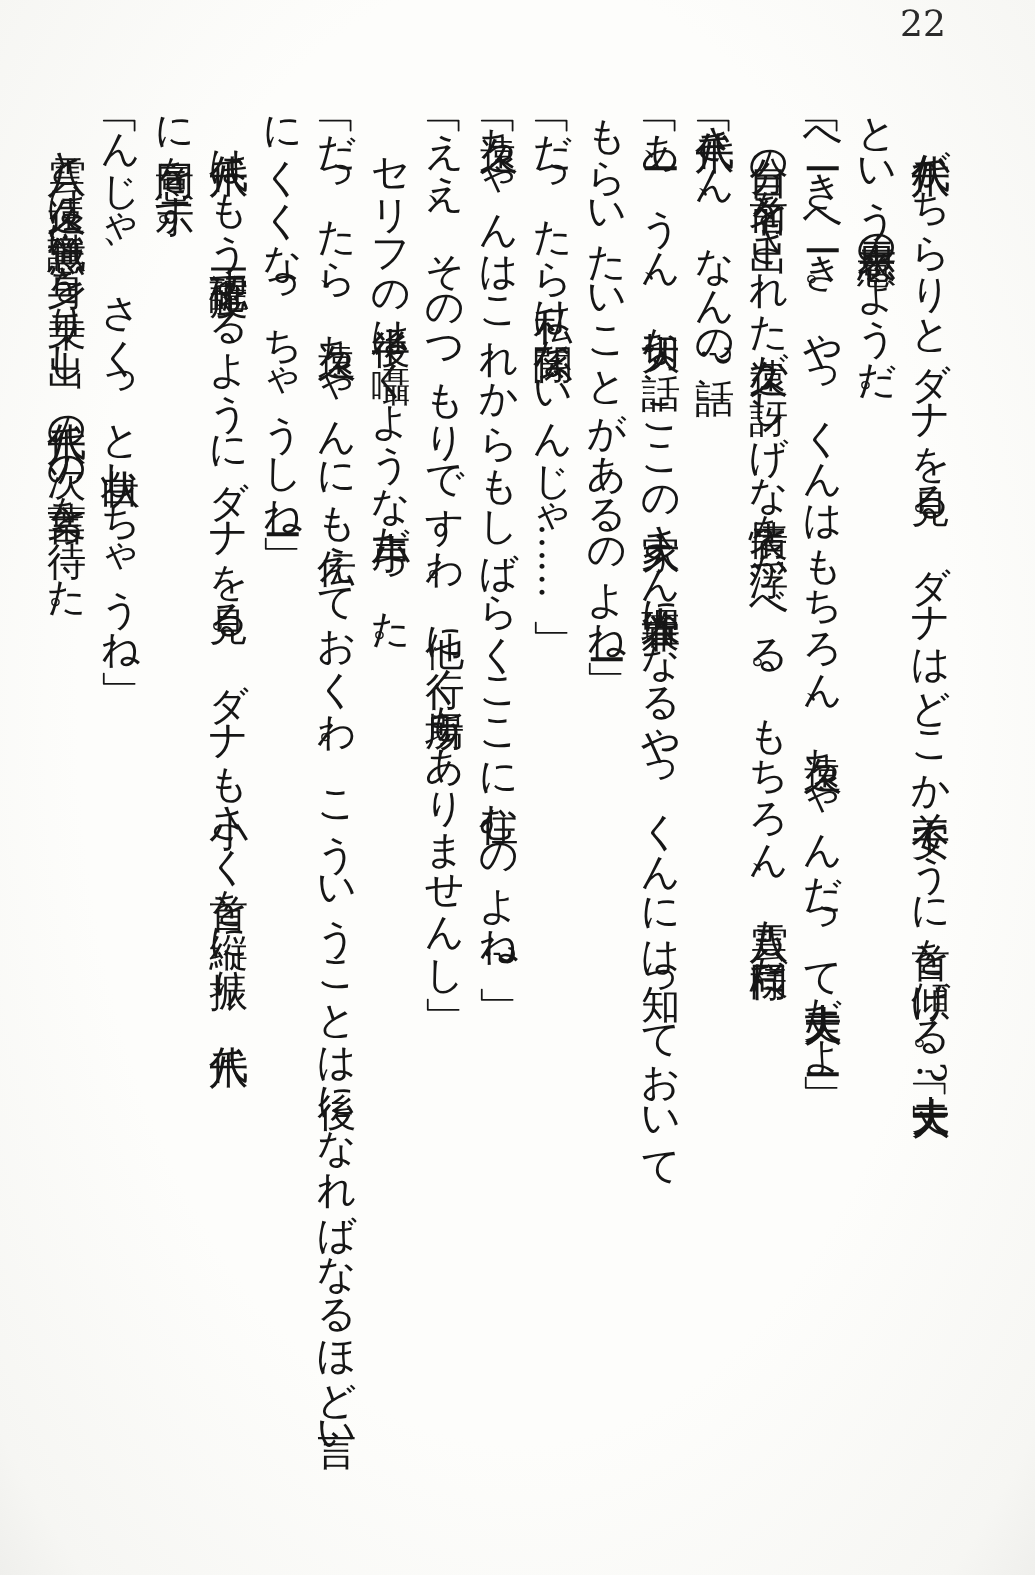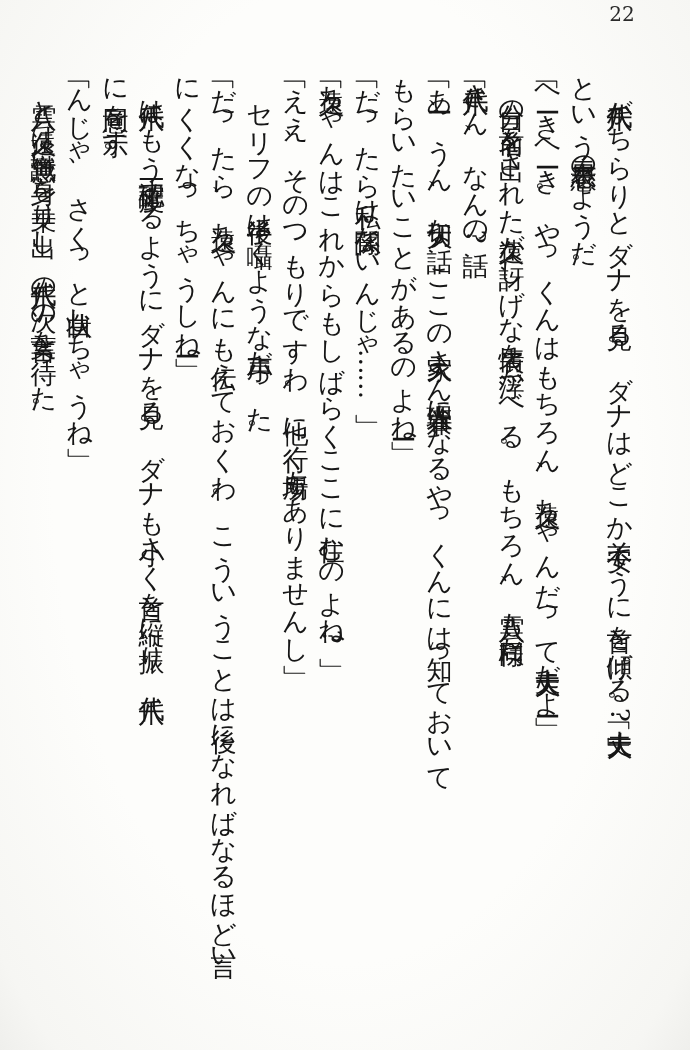--- a/index.html
+++ b/index.html
@@ -14,22 +14,21 @@
     background:
       radial-gradient(ellipse at 50% 45%, #fdfdfb 60%, #f6f6f3 92%, #efefec 100%);
     color:#161616;
     overflow:hidden;
   }
   .page-number{
     position:absolute;
     top:2px;
     right:46px;
     width:44px;
-    text-align:center;
-    font-size:20px;
+    font-size:24px;
     color:#2a2a2a;
     font-family:"DejaVu Serif","Liberation Serif",serif;
   }
   .text-block{
     position:absolute;
     top:60px;
     right:52px;
     width:612px;
     height:990px;
     writing-mode:vertical-rl;

